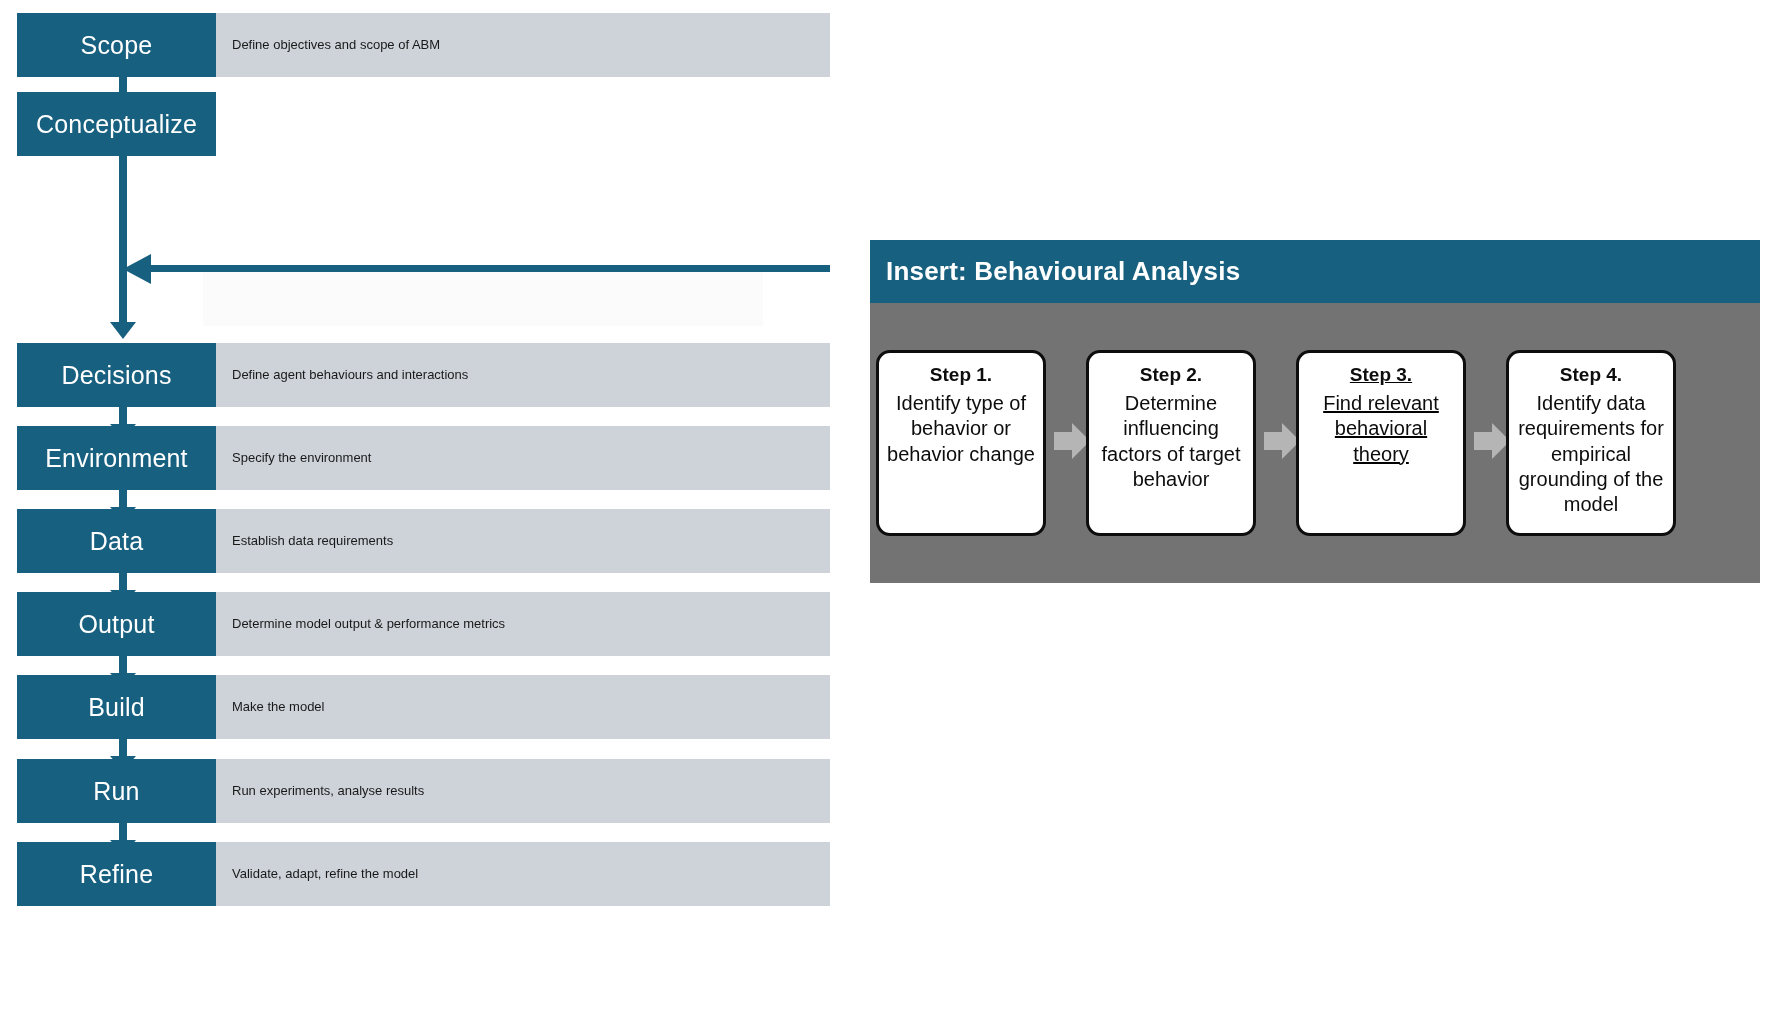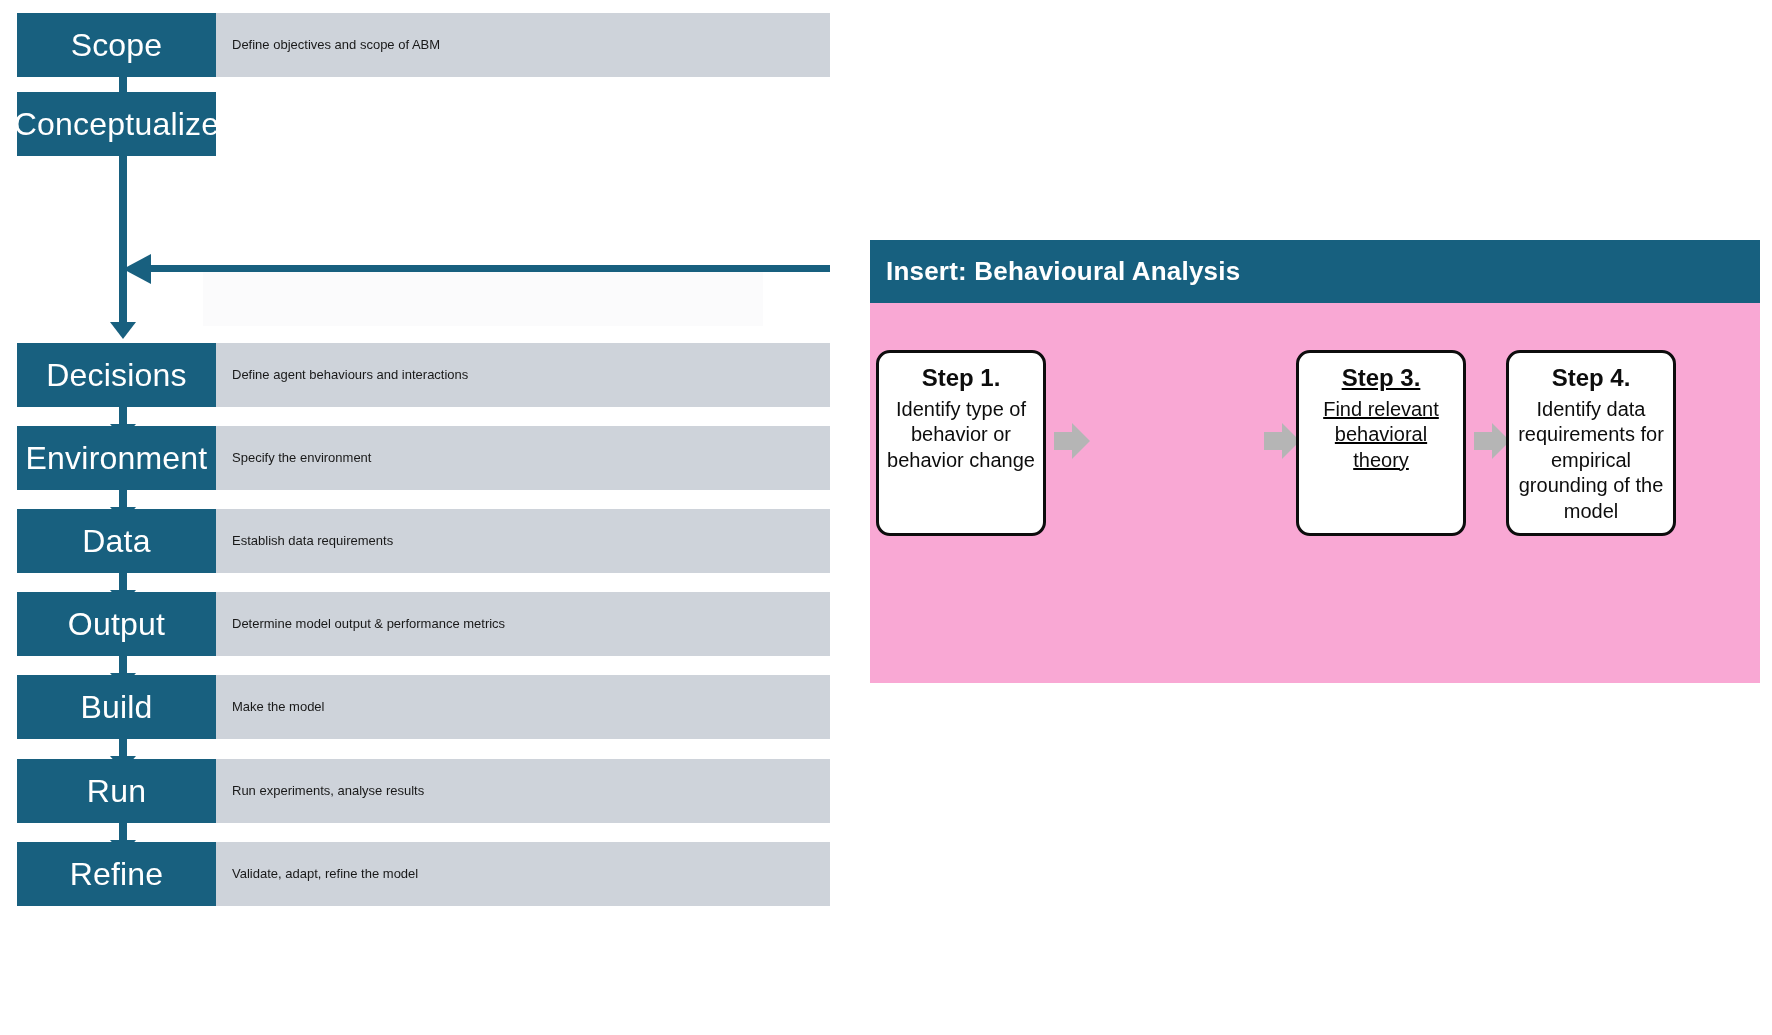--- a/index.html
+++ b/index.html
@@ -30,21 +30,21 @@
     align-items: stretch;
   }
   .flow-label {
     width: 199px;
     flex: 0 0 199px;
     background: #18607f;
     color: #ffffff;
     display: flex;
     align-items: center;
     justify-content: center;
-    font-size: 32px;
+    font-size: 25px;
     font-weight: 400;
     letter-spacing: 0.2px;
     line-height: 1;
   }
   .flow-desc {
     flex: 1 1 auto;
     background: #ced3da;
     color: #191919;
     display: flex;
     align-items: center;
@@ -123,22 +123,22 @@
     height: 54px;
     background: #fbfbfc;
   }
 
   
   #insert-panel {
     position: absolute;
     left: 870px;
     top: 240px;
     width: 890px;
-    height: 443px;
-    background: #f9a8d4;
+    height: 343px;
+    background: #737373;
   }
   #insert-header {
     position: absolute;
     left: 0; top: 0;
     width: 890px; height: 63px;
     background: #17607f;
     display: flex;
     align-items: center;
     padding-left: 16px;
     color: #ffffff;
@@ -161,21 +161,21 @@
     background: #ffffff;
     border: 3.5px solid #0d0d0d;
     border-radius: 14px;
     padding: 10px 6px 8px 6px;
     text-align: center;
     display: flex;
     flex-direction: column;
     align-items: center;
   }
   .step-card .step-title {
-    font-size: 24px;
+    font-size: 19px;
     font-weight: bold;
     color: #0d0d0d;
     line-height: 1.25;
     margin-bottom: 4px;
   }
   .step-card .step-body {
     font-size: 20px;
     font-weight: 400;
     color: #0d0d0d;
     line-height: 1.27;
@@ -294,20 +294,24 @@
       <div class="step-title">Step 1.</div>
       <div class="step-body">Identify type of behavior or behavior change</div>
     </div>
 
     <div class="step-arrow sa-0">
       <svg width="36" height="40" viewBox="0 0 36 40">
         <polygon points="0,11 18,11 18,2 36,20 18,38 18,29 0,29" fill="#b5b5b5"></polygon>
       </svg>
     </div>
 
+    <div class="step-card sc-1">
+      <div class="step-title">Step 2.</div>
+      <div class="step-body">Determine influencing factors of target behavior</div>
+    </div>
 
     <div class="step-arrow sa-1">
       <svg width="36" height="40" viewBox="0 0 36 40">
         <polygon points="0,11 18,11 18,2 36,20 18,38 18,29 0,29" fill="#b5b5b5"></polygon>
       </svg>
     </div>
 
     <div class="step-card sc-2">
       <div class="step-title">Step 3.</div>
       <div class="step-body">Find relevant behavioral theory</div>

